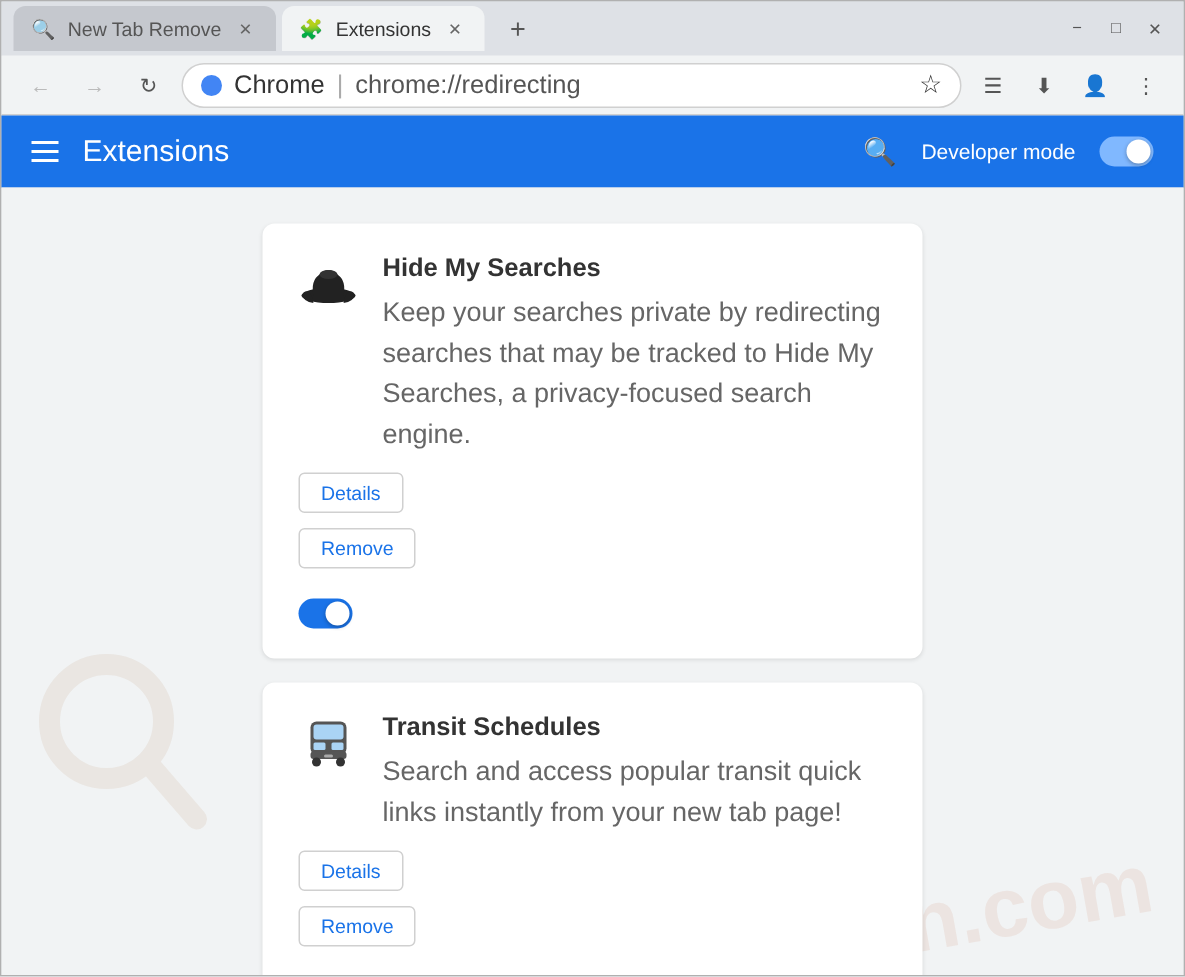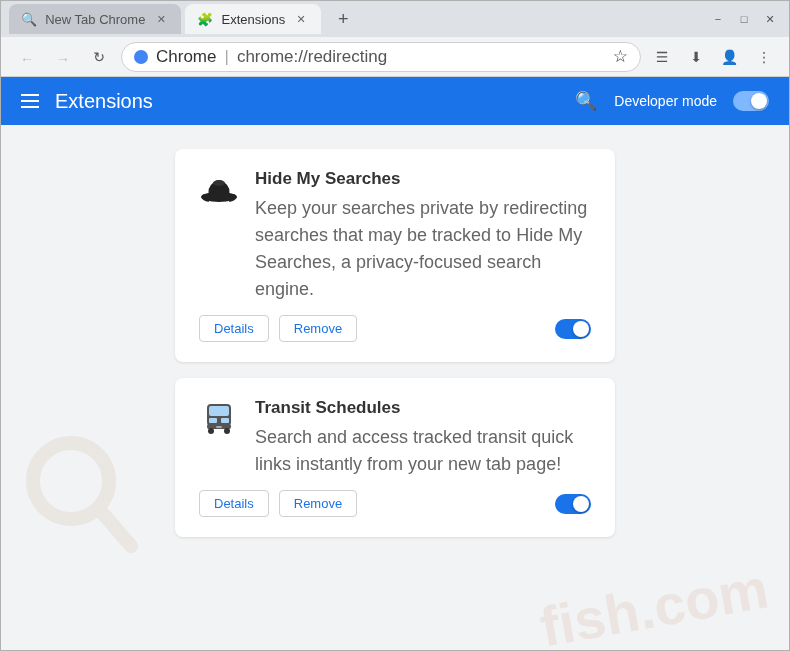--- a/index.html
+++ b/index.html
@@ -44,35 +44,35 @@
     .watermark { position: absolute; bottom: 10px; right: 20px; font-size: 56px; font-weight: bold; color: rgba(220, 170, 150, 0.2); transform: rotate(-10deg); pointer-events: none; z-index: 0; white-space: nowrap; }
     .watermark-search { position: absolute; bottom: 60px; left: 20px; font-size: 80px; color: rgba(200, 170, 150, 0.15); pointer-events: none; z-index: 0; }
 
     
     .ext-card { background: white; border-radius: 8px; padding: 20px 24px; display: flex; flex-direction: column; gap: 12px; box-shadow: 0 1px 3px rgba(0,0,0,0.1); z-index: 1; position: relative; max-width: 440px; margin: 0 auto; width: 100%; }
     .ext-card-header { display: flex; align-items: flex-start; gap: 16px; }
     .ext-icon { width: 40px; height: 40px; flex-shrink: 0; display: flex; align-items: center; justify-content: center; }
     .ext-info { flex: 1; }
     .ext-name { font-size: 17px; font-weight: 600; color: #333; margin-bottom: 6px; }
     .ext-desc { font-size: 18px; color: #666; line-height: 1.5; }
-    .ext-card-footer { display: flex; align-items: center; gap: 10px; }
+    .ext-card-footer { display: flex; align-items: flex-start; gap: 10px; flex-direction: column; }
     .ext-btn { padding: 5px 14px; border: 1px solid #d0d0d0; background: white; border-radius: 4px; font-size: 13px; color: #1a73e8; cursor: pointer; font-weight: 500; }
     .footer-spacer { flex: 1; }
     .toggle-blue { width: 36px; height: 20px; background: #1a73e8; border-radius: 10px; position: relative; cursor: pointer; }
     .toggle-blue-knob { width: 16px; height: 16px; background: white; border-radius: 50%; position: absolute; top: 2px; right: 2px; box-shadow: 0 1px 3px rgba(0,0,0,0.3); }
   </style>
 </head>
 <body>
 
 <div class="browser-frame">
 
   <div class="title-bar">
     <div class="tab inactive">
       <span style="font-size:13px;">🔍</span>
-      <span>New Tab Chrome</span>
+      <span>New Tab Remove</span>
       <div class="tab-close">✕</div>
     </div>
     <div class="tab active">
       <span style="font-size:13px;">🧩</span>
       <span>Extensions</span>
       <div class="tab-close">✕</div>
     </div>
     <div class="new-tab-btn">+</div>
     <div class="window-controls">
       <div class="win-btn">−</div>
@@ -161,21 +161,21 @@
             <rect x="8" y="18" width="8" height="5" rx="1" fill="#aad4f5"></rect>
             <rect x="20" y="18" width="8" height="5" rx="1" fill="#aad4f5"></rect>
             <rect x="6" y="24" width="24" height="5" rx="2" fill="#555"></rect>
             <circle cx="10" cy="31" r="3" fill="#333"></circle>
             <circle cx="26" cy="31" r="3" fill="#333"></circle>
             <rect x="15" y="26" width="6" height="2" rx="1" fill="#aaa"></rect>
           </svg>
         </div>
         <div class="ext-info">
           <div class="ext-name">Transit Schedules</div>
-          <div class="ext-desc">Search and access tracked transit quick links instantly from your new tab page!</div>
+          <div class="ext-desc">Search and access popular transit quick links instantly from your new tab page!</div>
         </div>
       </div>
       <div class="ext-card-footer">
         <button class="ext-btn">Details</button>
         <button class="ext-btn">Remove</button>
         <div class="footer-spacer"></div>
         <div class="toggle-blue">
           <div class="toggle-blue-knob"></div>
         </div>
       </div>

